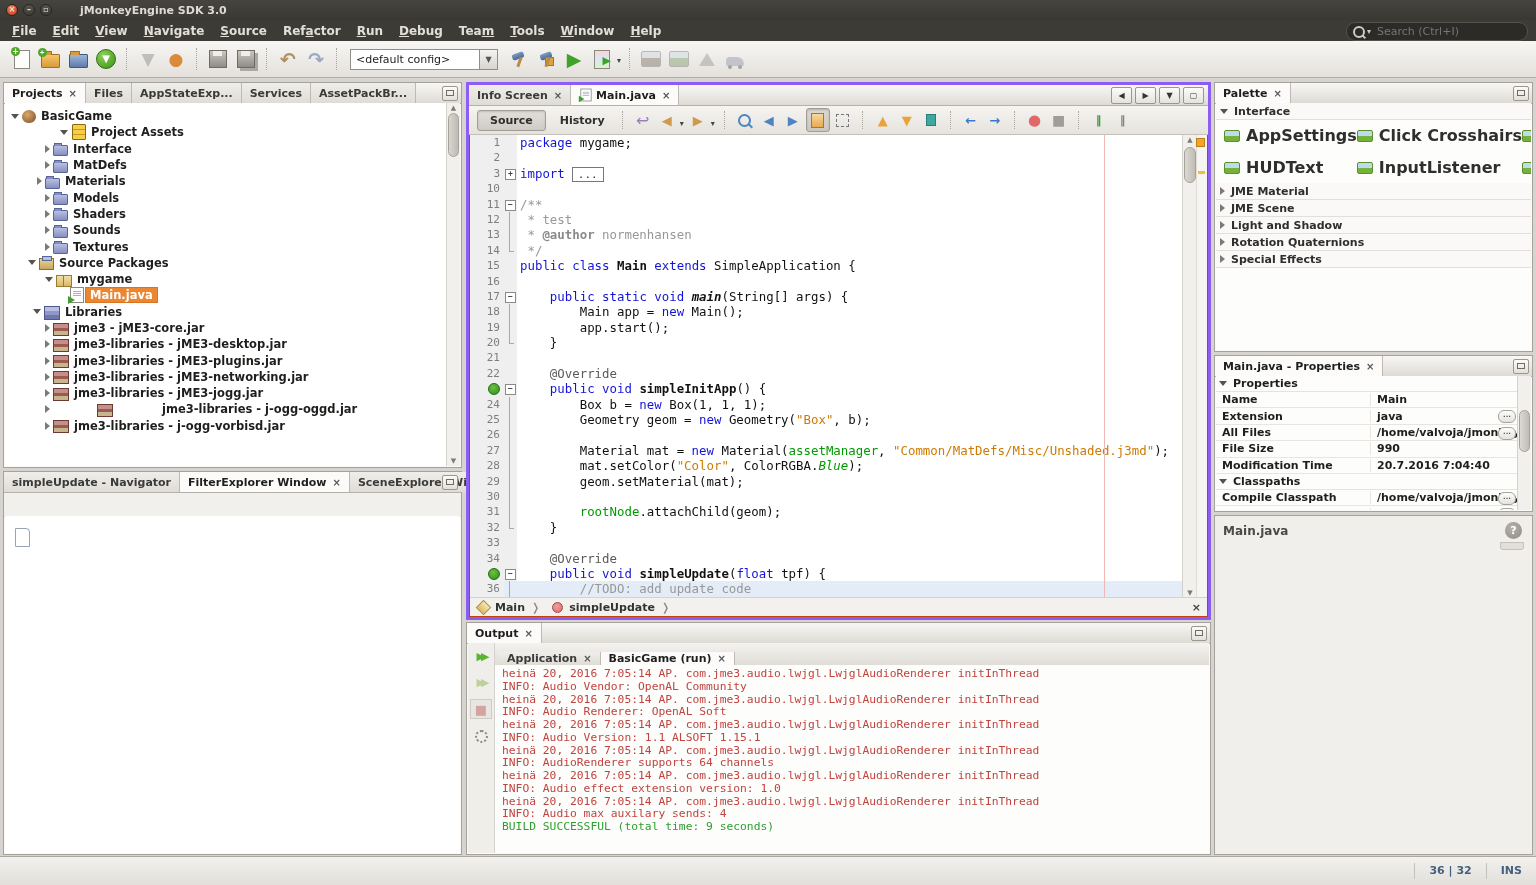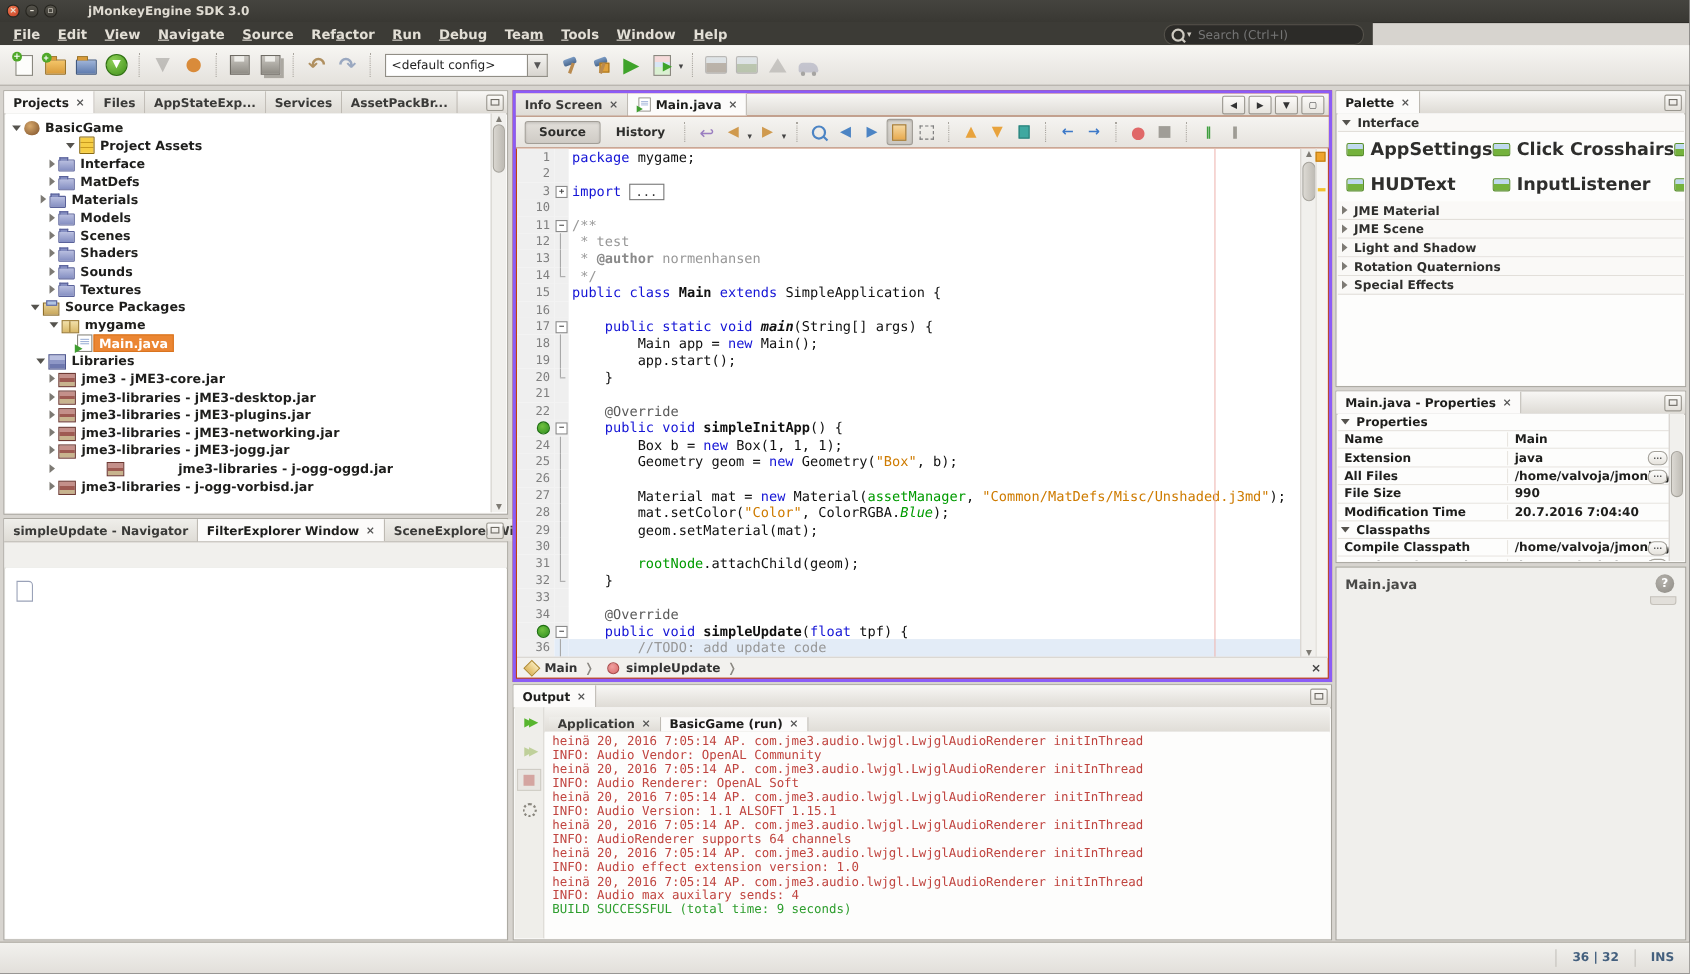--- a/index.html
+++ b/index.html
@@ -7,21 +7,21 @@
        font-family:"DejaVu Sans",sans-serif;-webkit-font-smoothing:antialiased;}
   
   .titlebar{position:absolute;left:0;top:0;width:1536px;height:20px;background:linear-gradient(#45443F,#393833);
             display:flex;align-items:center;border-bottom:1px solid #2E2D29;}
   .winbtns{display:flex;gap:5px;margin-left:6px;}
   .wbtn{width:12px;height:12px;border-radius:50%;border:1px solid #26251F;box-sizing:border-box;
         display:flex;align-items:center;justify-content:center;font:700 8px/8px "DejaVu Sans",sans-serif;color:#E8E4D8;}
   .wbtn.close{background:radial-gradient(circle at 35% 30%,#F07A52,#C03C22);}
   .wbtn.min,.wbtn.max{background:linear-gradient(#56544C,#3E3C36);}
   .wtitle{color:#DFDBD2;font-weight:700;font-size:11px;margin-left:28px;}
-  .menubar{position:absolute;left:0;top:20px;width:1248px;height:21px;background:#3C3B36;display:flex;align-items:center;}
+  .menubar{position:absolute;left:0;top:20px;width:1536px;height:21px;background:#3C3B36;display:flex;align-items:center;}
   .menu-item{color:#E3DFD6;font-weight:700;font-size:12px;padding:2px 8px;cursor:default;}
   .menu-item u{text-decoration:underline;}
   .searchbox{position:absolute;right:8px;top:2px;width:168px;height:17px;background:#2C2B28;border:1px solid #55524B;
              border-radius:9px;display:flex;align-items:center;padding:0 6px;}
   .mag{width:8px;height:8px;border:2px solid #CFCBC2;border-radius:50%;position:relative;flex:none;}
   .mag::after{content:"";position:absolute;width:4px;height:2px;background:#CFCBC2;transform:rotate(45deg);left:7px;top:8px;}
   .searchbox .dd{color:#CFCBC2;font-size:8px;margin:0 4px 0 2px;}
   .searchbox input{background:transparent;border:none;outline:none;color:#8F8C84;font-size:11px;width:120px;font-family:"DejaVu Sans",sans-serif;}
   
   .toolbar{position:absolute;left:0;top:41px;width:1536px;height:37px;background:linear-gradient(#F7F6F3,#E4E1DC);
@@ -338,25 +338,20 @@
             <span>Materials</span>
           </div>
           <div class="trow" style="padding-left: 40px;">
             <span class="tri-r"></span>
             <span class="ti ti-folder"></span>
             <span>Models</span>
           </div>
           <div class="trow" style="padding-left: 40px;">
             <span class="tri-r"></span>
             <span class="ti ti-folder"></span>
-            <span>Scenes</span>
-          </div>
-          <div class="trow" style="padding-left: 40px;">
-            <span class="tri-r"></span>
-            <span class="ti ti-folder"></span>
             <span>Shaders</span>
           </div>
           <div class="trow" style="padding-left: 40px;">
             <span class="tri-r"></span>
             <span class="ti ti-folder"></span>
             <span>Sounds</span>
           </div>
           <div class="trow" style="padding-left: 40px;">
             <span class="tri-r"></span>
             <span class="ti ti-folder"></span>

